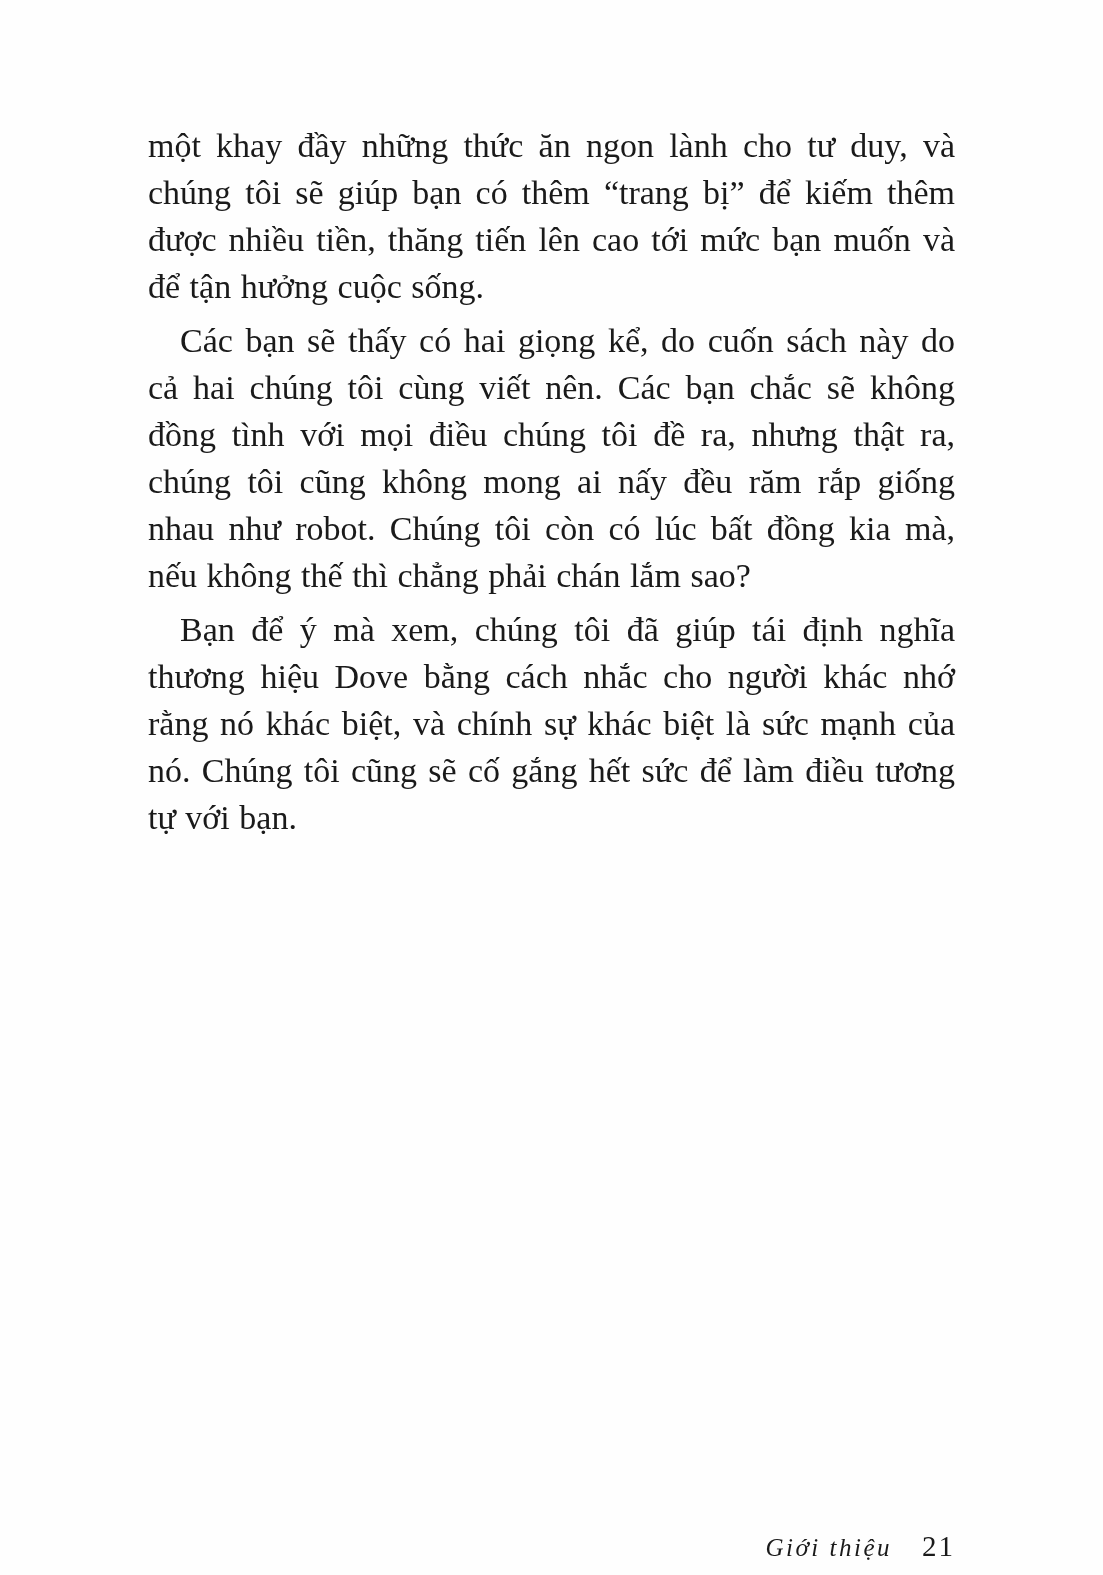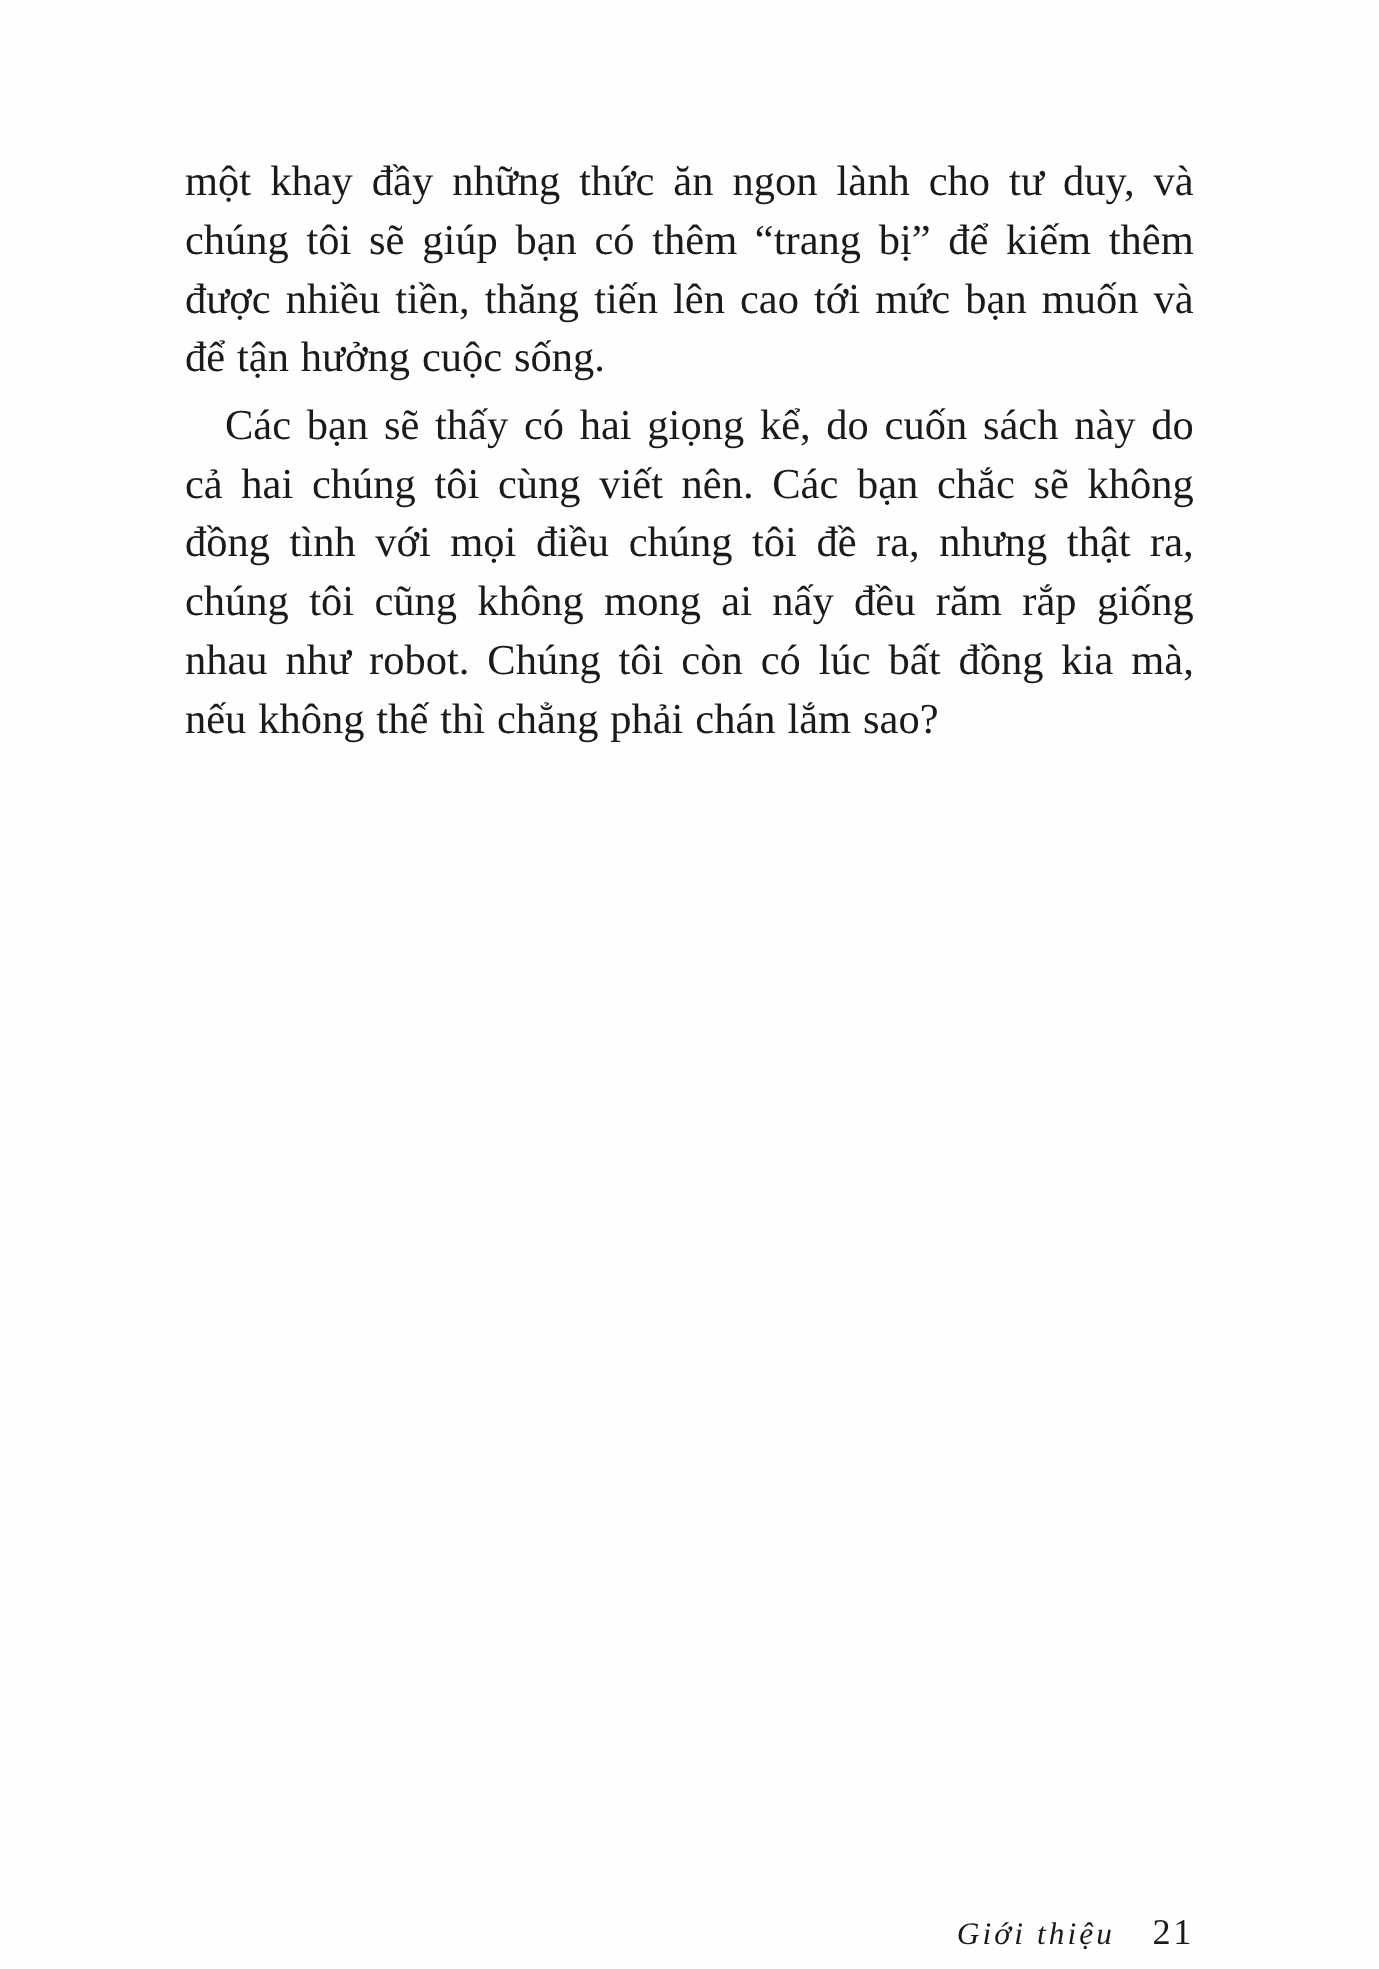--- a/index.html
+++ b/index.html
@@ -52,18 +52,19 @@
     letter-spacing: 2px;
   }
 </style>
 </head>
 <body>
 
 <div class="page">
   <main class="text-block">
     <p class="para">một khay đầy những thức ăn ngon lành cho tư duy, và chúng tôi sẽ giúp bạn có thêm “trang bị” để kiếm thêm được nhiều tiền, thăng tiến lên cao tới mức bạn muốn và để tận hưởng cuộc sống.</p>
     <p class="para indent">Các bạn sẽ thấy có hai giọng kể, do cuốn sách này do cả hai chúng tôi cùng viết nên. Các bạn chắc sẽ không đồng tình với mọi điều chúng tôi đề ra, nhưng thật ra, chúng tôi cũng không mong ai nấy đều răm rắp giống nhau như robot. Chúng tôi còn có lúc bất đồng kia mà, nếu không thế thì chẳng phải chán lắm sao?</p>
+    <p class="para indent">Bạn để ý mà xem, chúng tôi đã giúp tái định nghĩa thương hiệu Dove bằng cách nhắc cho người khác nhớ rằng nó khác biệt, và chính sự khác biệt là sức mạnh của nó. Chúng tôi cũng sẽ cố gắng hết sức để làm điều tương tự với bạn.</p>
   </main>
 
   <footer class="running-footer">
     <span class="section-title">Giới thiệu</span><span class="page-number">21</span>
   </footer>
 </div>
 
 </body></html>

